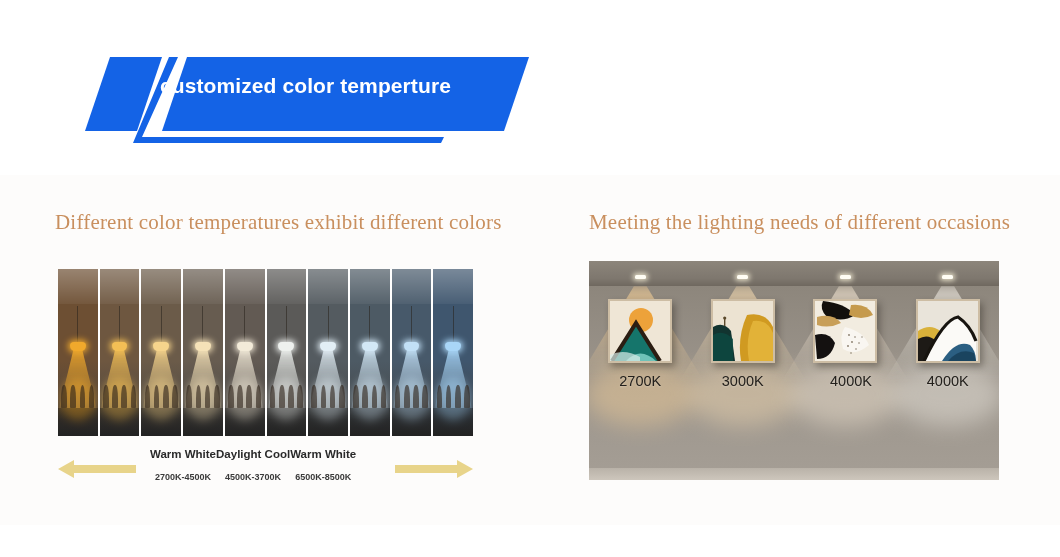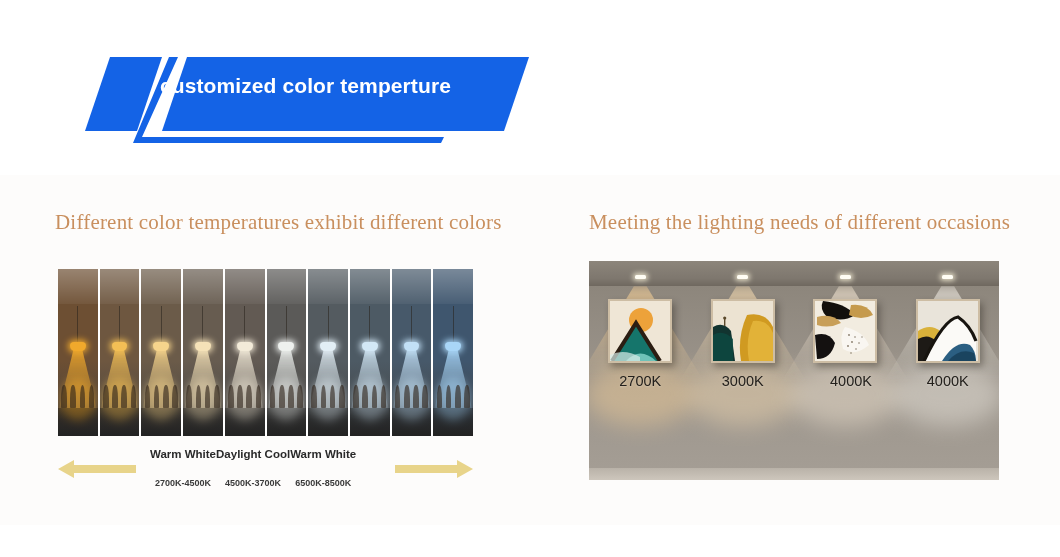--- a/index.html
+++ b/index.html
@@ -183,21 +183,21 @@
     justify-content: flex-start;
   }
   .scale-item { text-align: center; }
   .scale-name {
     font-size: 11.5px;
     font-weight: bold;
     color: #2a2a2a;
     white-space: nowrap;
   }
   .scale-range {
-    margin-top: 18px;
+    margin-top: 12px;
     font-size: 9px;
     font-weight: bold;
     color: #3a3a3a;
     white-space: nowrap;
   }
 
   
   
   
   .gallery {

